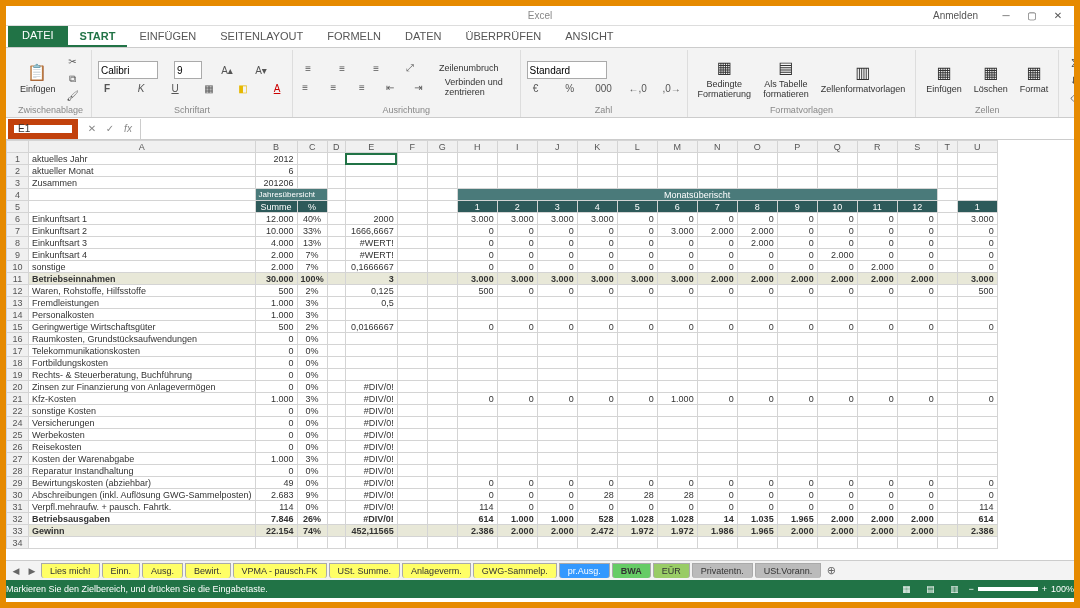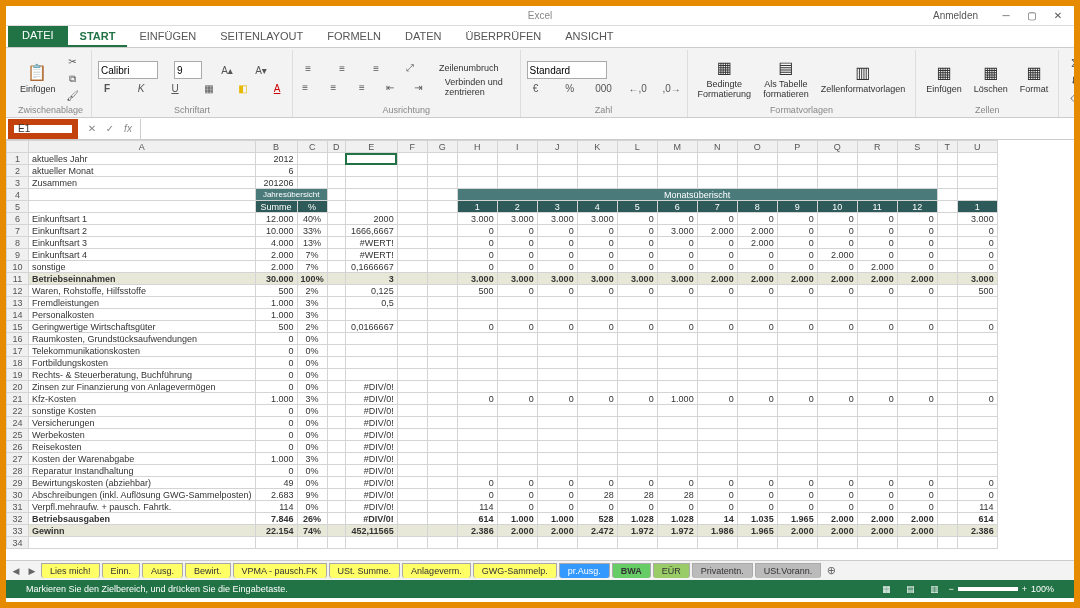--- a/index.html
+++ b/index.html
@@ -44,38 +44,38 @@
   table.grid thead th.rowh { z-index: 4; }
   .colA { width: 160px; text-align: left; }
   .colB { width: 42px; text-align: right; }
   .colC { width: 30px; text-align: center; }
   .colD { width: 18px; }
   .colE { width: 52px; text-align: right; }
   .colF { width: 30px; }
   .colG { width: 30px; }
   .colM { width: 40px; text-align: right; }
   .colGap { width: 20px; }
-  .hdr-year { background: #4a7a7a !important; color: #fff !important; text-align: center; font-size: 8px; }
+  .hdr-year { background: #4a7a7a !important; color: #fff !important; text-align: left; font-size: 8px; }
   .hdr-month { background: #4a7a7a !important; color: #fff !important; text-align: center !important; }
   .hdr-num { background: #2e5a5a !important; color: #fff !important; text-align: center !important; }
   .row-sum td { background: #e8e8d8; font-weight: 600; }
   .row-strong td { font-weight: 600; }
   .selected { outline: 2px solid #217346; outline-offset: -2px; background: #fff !important; }
   
   .sheetbar { height: 20px; background: #f3f3f3; border-top: 1px solid #ccc; display: flex; align-items: center; padding: 0 2px; }
   .navbtn { width: 16px; height: 16px; display: flex; align-items: center; justify-content: center; cursor: pointer; font-size: 9px; color: #666; }
   .stab { padding: 2px 8px; font-size: 9px; border: 1px solid #aaa; border-bottom: none; border-radius: 0 0 3px 3px; margin: 0 1px; cursor: pointer; background: #fff; }
   .stab.yellow { background: #ffff66; }
   .stab.blue { background: #3399ff; color: #fff; }
   .stab.green { background: #66cc66; }
   .stab.ltgreen { background: #99cc66; }
   .stab.gray { background: #bbb; }
   .addtab { width: 18px; height: 16px; display: flex; align-items: center; justify-content: center; cursor: pointer; color: #666; }
   
-  .statusbar { height: 18px; background: #217346; color: #fff; display: flex; align-items: center; padding: 0 20px; font-size: 9px; justify-content: space-between; }
+  .statusbar { height: 18px; background: #217346; color: #fff; display: flex; align-items: center; padding: 0 0; font-size: 9px; justify-content: space-between; }
   .status-right { display: flex; gap: 4px; align-items: center; }
   .viewbtn { width: 20px; height: 14px; display: flex; align-items: center; justify-content: center; cursor: pointer; }
 </style>
 </head>
 <body>
 
 <div class="titlebar">
   <span class="titlebar-center">Excel</span>
   <span class="login">Anmelden</span>
   <div class="winctl">

